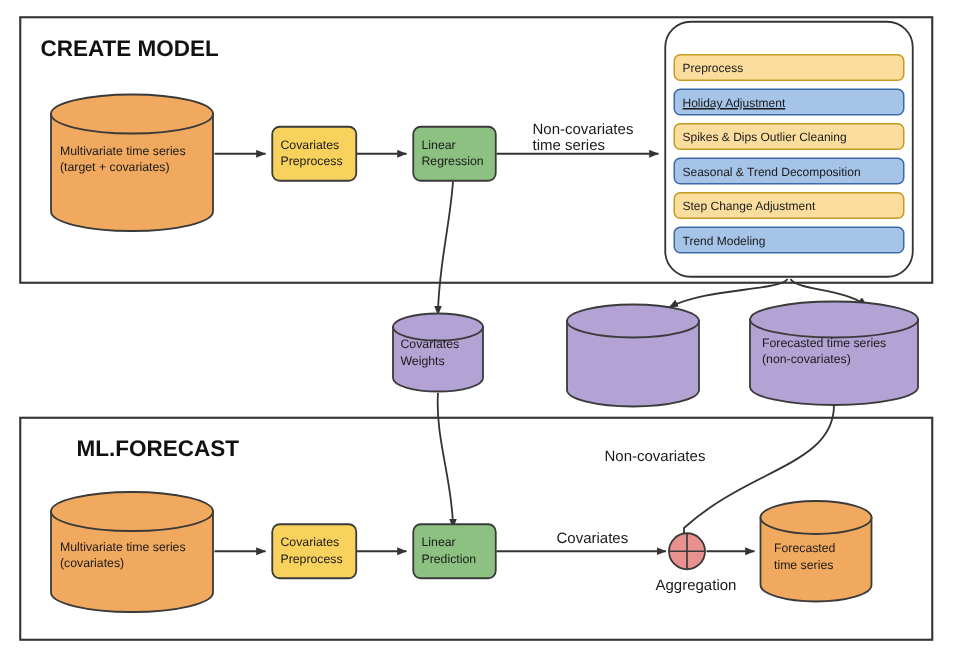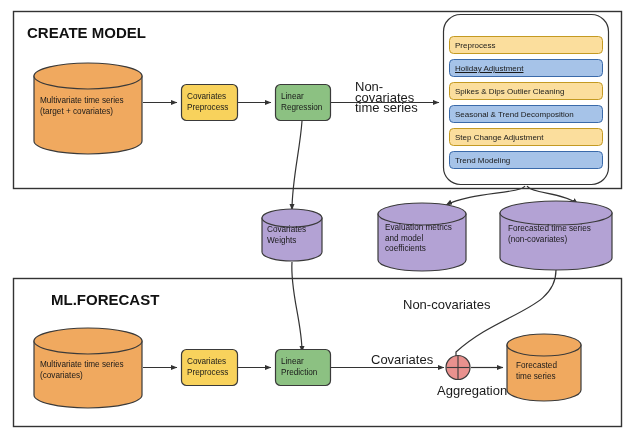--- a/index.html
+++ b/index.html
@@ -6,21 +6,21 @@
   body{width:636px;height:438px;position:relative;overflow:hidden;
        font-family:"Liberation Sans","DejaVu Sans",sans-serif;}
   #stage{position:absolute;left:0;top:0;width:636px;height:438px;}
   svg#diagram{position:absolute;left:0;top:0;width:636px;height:438px;}
   .lbl{position:absolute;color:#1a1a1a;font-size:8.2px;line-height:10.5px;
        white-space:pre-line;pointer-events:none;}
   .section-title{position:absolute;font-weight:bold;font-size:15px;color:#111;}
   .pipe-title{position:absolute;font-weight:bold;font-size:8.6px;color:#111;
               text-align:center;width:170px;}
   .pipe-step{position:absolute;font-size:8px;color:#1a1a1a;}
-  .edge-lbl{position:absolute;font-size:13px;color:#1a1a1a;line-height:10.5px;
+  .edge-lbl{position:absolute;font-size:10px;color:#1a1a1a;line-height:10.5px;
             white-space:pre-line;}
 </style>
 </head>
 <body>
 
 <div id="stage">
 
 <svg id="diagram" viewBox="0 0 636 438">
   <defs>
     <marker id="arw" markerWidth="7" markerHeight="7" refX="6.2" refY="2.6" orient="auto" markerUnits="userSpaceOnUse">
@@ -124,23 +124,20 @@
 <div class="pipe-step" style="left:455px;top:41px;">Preprocess</div>
 <div class="pipe-step" style="left:455px;top:64px;text-decoration:underline;">Holiday Adjustment</div>
 <div class="pipe-step" style="left:455px;top:87px;">Spikes &amp; Dips Outlier Cleaning</div>
 <div class="pipe-step" style="left:455px;top:110px;">Seasonal &amp; Trend Decomposition</div>
 <div class="pipe-step" style="left:455px;top:133px;">Step Change Adjustment</div>
 <div class="pipe-step" style="left:455px;top:156px;text-align:center;">Trend Modeling</div>
 
 <div class="lbl" style="left:267px;top:225px;width:58px;">Covariates
 Weights</div>
 
-<div class="lbl" style="left:385px;top:223px;width:80px;">Evaluation metrics
-and model
-coefficients</div>
 
 <div class="lbl" style="left:508px;top:224px;width:104px;">Forecasted time series
 (non-covariates)</div>
 
 <div class="lbl" style="left:40px;top:360px;width:110px;">Multivariate time series
 (covariates)</div>
 
 <div class="lbl" style="left:187px;top:357px;width:52px;">Covariates
 Preprocess</div>
 

